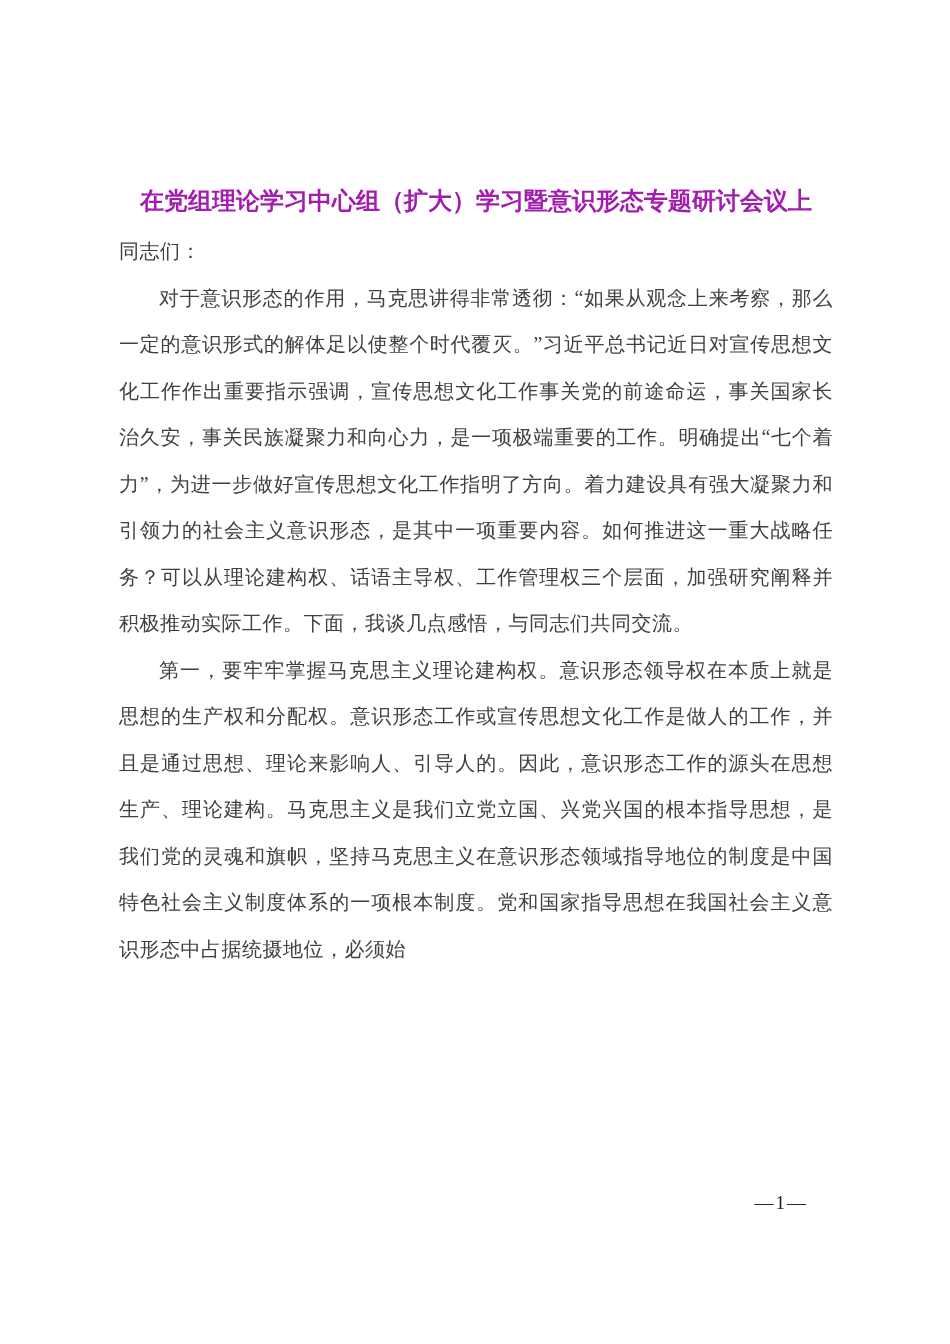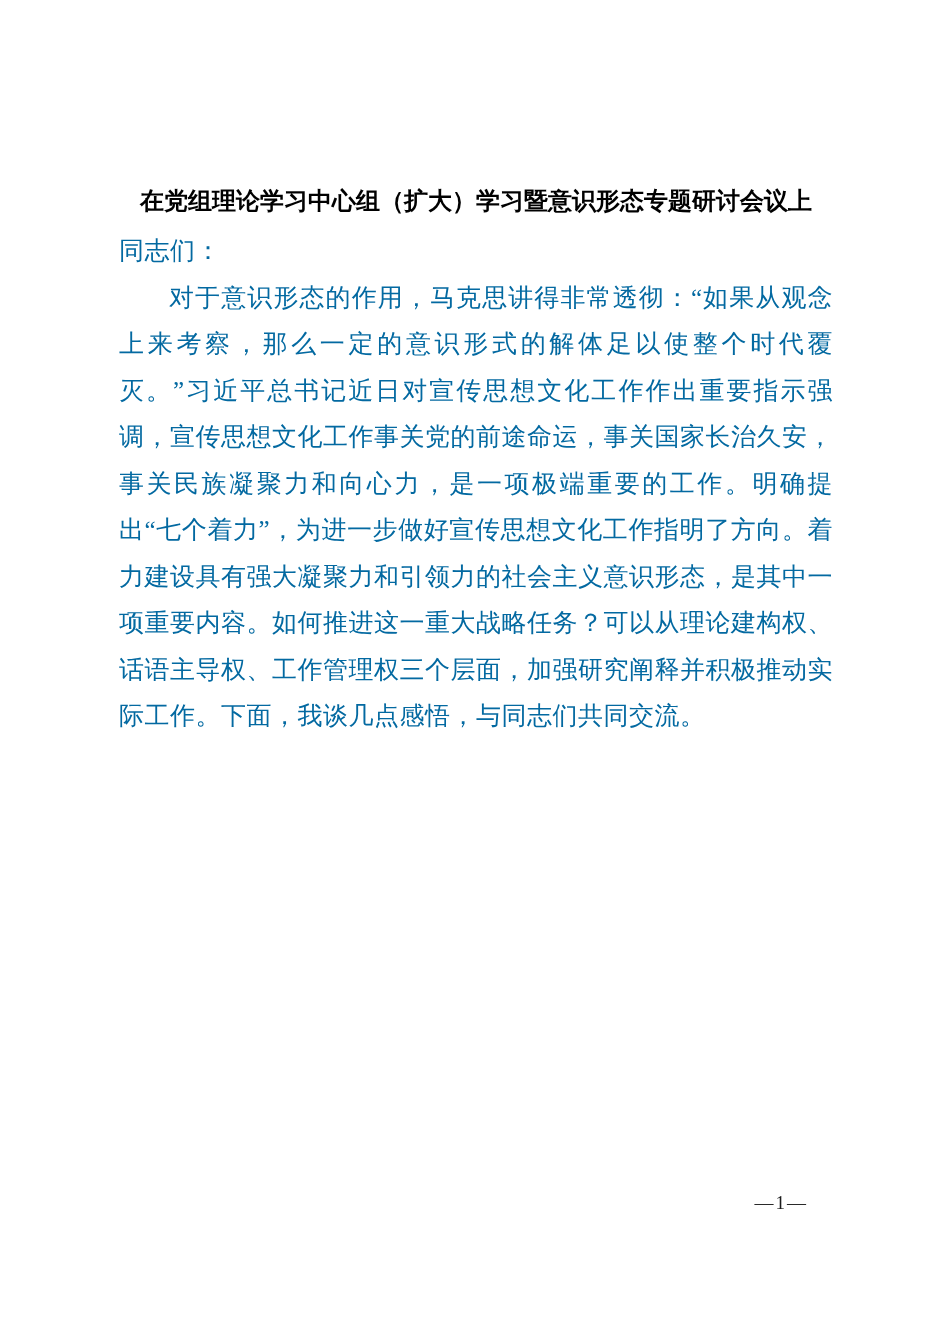--- a/index.html
+++ b/index.html
@@ -22,34 +22,34 @@
       left: 119px;
       top: 176px;
       width: 714px;
     }
     .doc-title {
       margin: 0 0 2px 0;
       font-size: 24px;
       font-weight: bold;
       line-height: 50px;
       text-align: center;
-      color: #000000;
+      color: #a21caf;
     }
     .title-line {
       display: block;
       white-space: nowrap;
     }
     .body-text p {
       margin: 0;
-      font-size: 25px;
+      font-size: 20px;
       line-height: 46.5px;
       text-align: justify;
       text-justify: inter-ideograph;
       letter-spacing: 0.5px;
-      color: #0369a1;
+      color: #404040;
     }
     p.indent {
       text-indent: 2em;
     }
     .page-number {
       position: absolute;
       right: 142px;
       top: 1192px;
       font-size: 19px;
       letter-spacing: 2px;
@@ -60,16 +60,17 @@
 <body>
 
 <div class="page">
   <div class="content">
     <h1 class="doc-title">
       <span class="title-line">在党组理论学习中心组（扩大）学习暨意识形态专题研讨会议上</span>
     </h1>
     <div class="body-text">
       <p>同志们：</p>
       <p class="indent">对于意识形态的作用，马克思讲得非常透彻：“如果从观念上来考察，那么一定的意识形式的解体足以使整个时代覆灭。”习近平总书记近日对宣传思想文化工作作出重要指示强调，宣传思想文化工作事关党的前途命运，事关国家长治久安，事关民族凝聚力和向心力，是一项极端重要的工作。明确提出“七个着力”，为进一步做好宣传思想文化工作指明了方向。着力建设具有强大凝聚力和引领力的社会主义意识形态，是其中一项重要内容。如何推进这一重大战略任务？可以从理论建构权、话语主导权、工作管理权三个层面，加强研究阐释并积极推动实际工作。下面，我谈几点感悟，与同志们共同交流。</p>
+      <p class="indent">第一，要牢牢掌握马克思主义理论建构权。意识形态领导权在本质上就是思想的生产权和分配权。意识形态工作或宣传思想文化工作是做人的工作，并且是通过思想、理论来影响人、引导人的。因此，意识形态工作的源头在思想生产、理论建构。马克思主义是我们立党立国、兴党兴国的根本指导思想，是我们党的灵魂和旗帜，坚持马克思主义在意识形态领域指导地位的制度是中国特色社会主义制度体系的一项根本制度。党和国家指导思想在我国社会主义意识形态中占据统摄地位，必须始</p>
     </div>
   </div>
   <div class="page-number">—1—</div>
 </div>
 
 </body></html>

